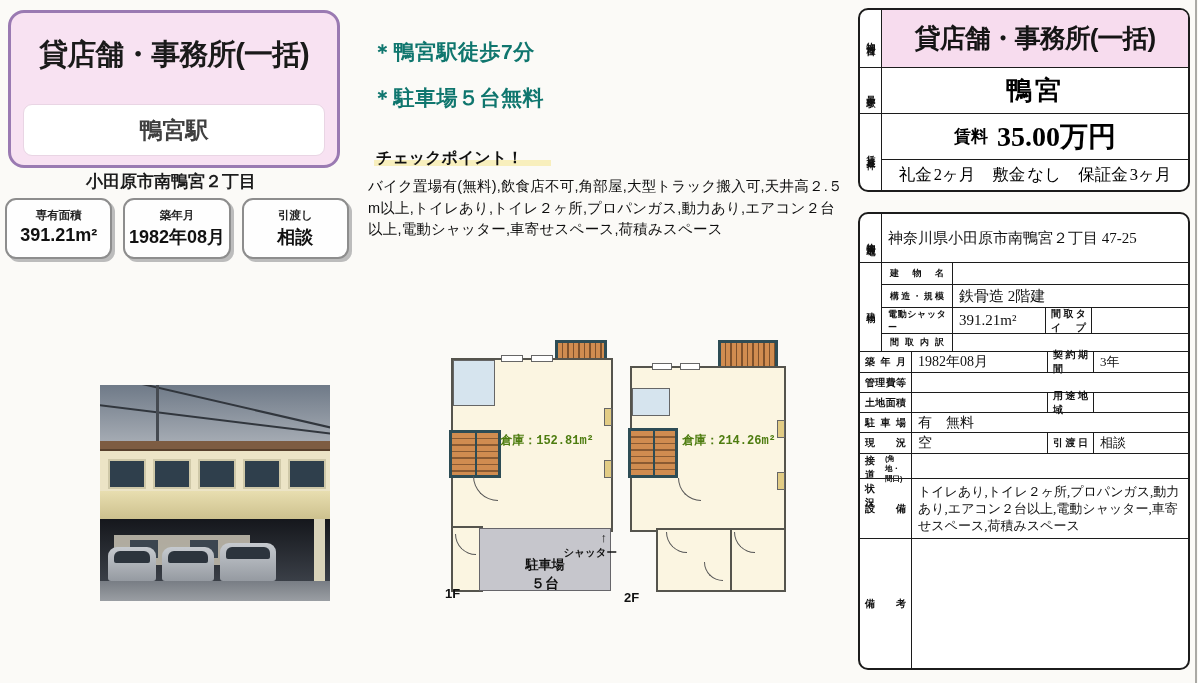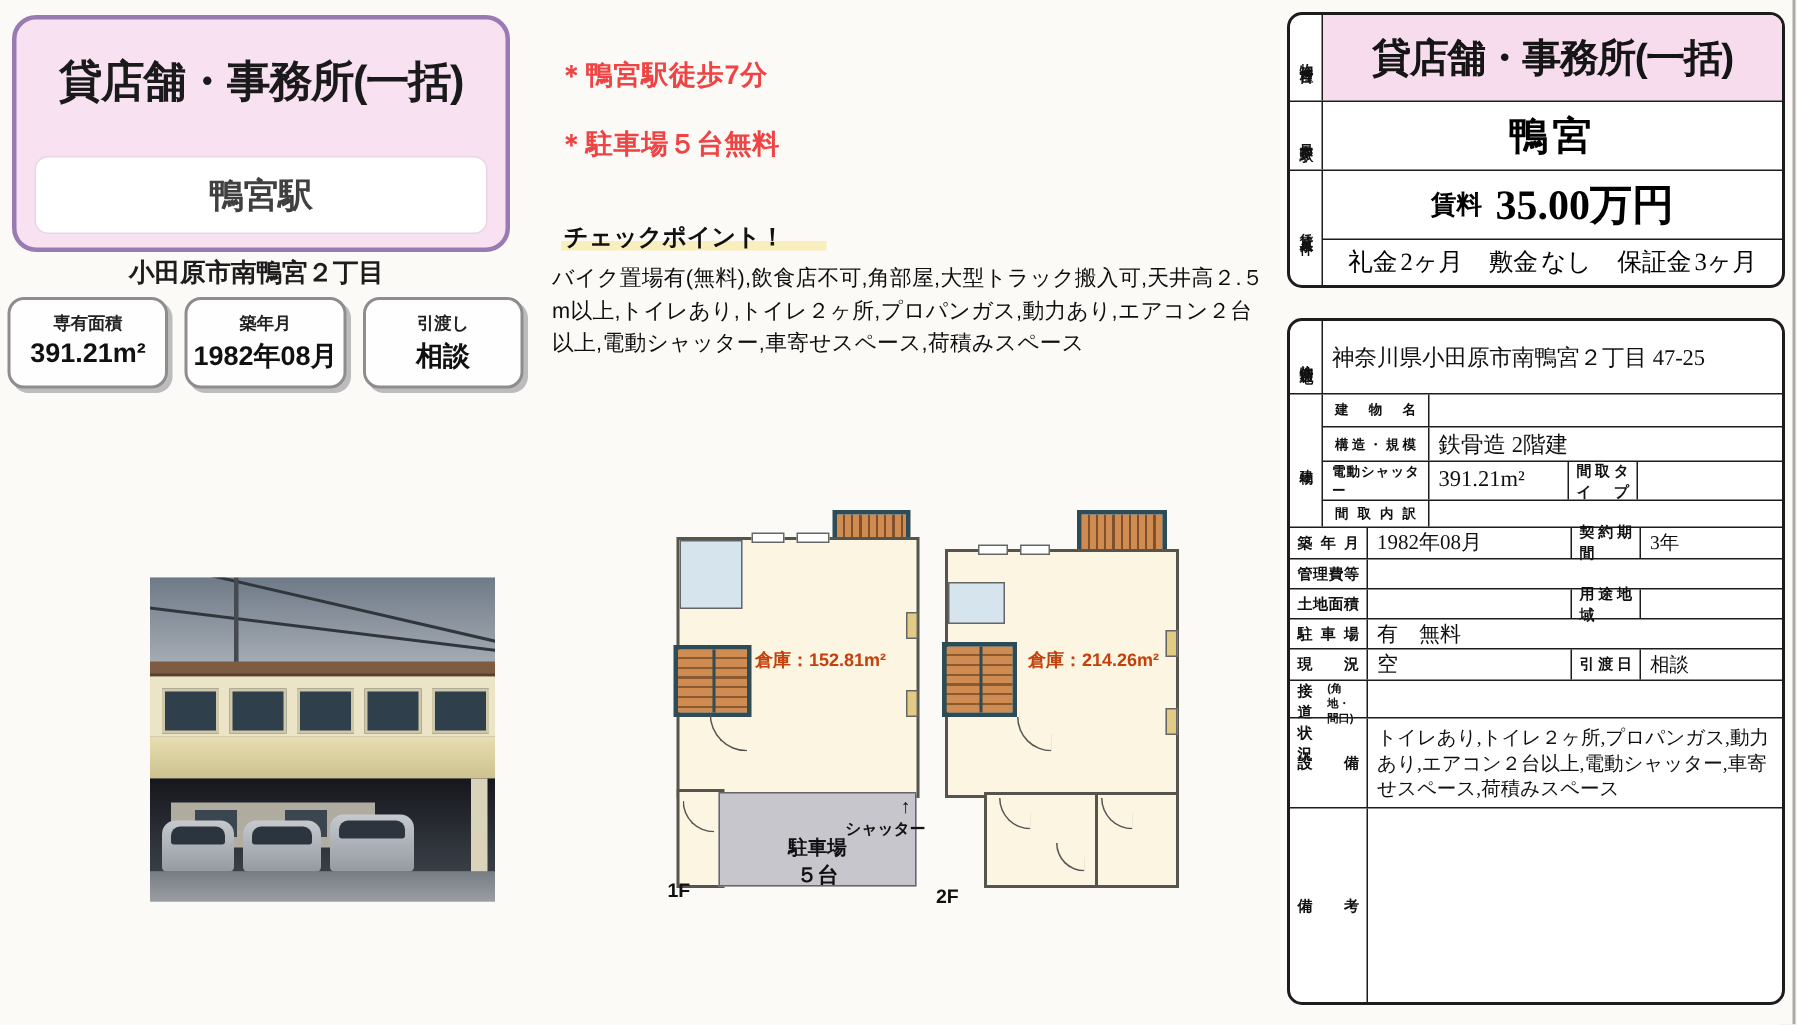--- a/index.html
+++ b/index.html
@@ -35,41 +35,41 @@
   .ph-canopy{position:absolute;left:0;top:134px;right:0;height:62px;background:linear-gradient(180deg,#15171c,#3a3f47);}
   .ph-backwall{position:absolute;left:14px;top:150px;width:136px;height:30px;background:#c9c3b4;opacity:.85;}
   .ph-bw-win{position:absolute;top:155px;width:28px;height:18px;background:#3c4650;}
   .ph-car{position:absolute;top:162px;height:34px;border-radius:9px 9px 3px 3px;
     background:linear-gradient(180deg,#c6cacf,#959aa1);}
   .ph-glass{position:absolute;left:6px;right:6px;top:4px;height:12px;background:#2c343d;border-radius:6px 6px 2px 2px;}
   .ph-pillar{position:absolute;right:5px;top:134px;width:11px;height:62px;background:#d9d3b9;}
   .ph-ground{position:absolute;left:0;top:196px;right:0;height:20px;background:linear-gradient(180deg,#787d84,#9a9ea3);}
 
   
-  .bullet{position:absolute;left:372px;font-size:18px;font-weight:700;color:#ef4444;letter-spacing:.5px;}
+  .bullet{position:absolute;left:372px;font-size:21px;font-weight:700;color:#0f766e;letter-spacing:.5px;}
   .b1{top:38px;} .b2{top:84px;}
   .checkpoint-title{position:absolute;left:374px;top:148px;font-size:16px;font-weight:700;color:#111;}
   .checkpoint-title span{padding:0 28px 0 2px;background:linear-gradient(0deg,#f8efbd 0 6px,transparent 6px);margin-top:31px;}
   .checkpoint-text{position:absolute;left:368px;top:176px;width:478px;font-size:14.5px;font-weight:500;
     color:#0e0e0e;line-height:21.5px;letter-spacing:.2px;}
 
   
   .fp{position:absolute;}
   .fp1{left:443px;top:338px;width:182px;height:262px;}
   .fp2{left:622px;top:336px;width:182px;height:268px;}
   .fp-room{position:absolute;background:#fbf5e1;border:2px solid #55544d;}
   .fp-stair{position:absolute;border:3px solid #2d4c55;}
   .st-v{background:repeating-linear-gradient(90deg,#d08c50 0 4px,#7e512c 4px 5.5px);}
   .st-h{background:repeating-linear-gradient(180deg,#d08c50 0 5px,#8a5a32 5px 6.5px);}
   .fp-stair .mid{position:absolute;left:50%;top:0;width:2px;height:100%;background:#2d4c55;}
   .fp-blue{position:absolute;background:#d6e4ee;border:1px solid #666;}
   .fp-winmark{position:absolute;background:#fff;border:1px solid #666;height:5px;}
   .fp-winside{position:absolute;background:#e2cc85;border:1px solid #666;width:6px;}
   .fp-door{position:absolute;border-left:1.5px solid #555;border-bottom:1.5px solid #555;border-bottom-left-radius:100%;}
-  .fp-label{position:absolute;font-size:12px;font-weight:700;color:#c2410c;text-align:center;}
+  .fp-label{position:absolute;font-size:12px;font-weight:700;color:#4d7c0f;text-align:center;font-family:Liberation Mono, monospace;}
   .fp-parking{position:absolute;background:#c6c6cc;border:1.5px solid #66656a;text-align:center;}
   .fp-park-1{margin-top:27px;font-size:13px;font-weight:700;color:#111;}
   .fp-park-2{margin-top:1px;font-size:14px;font-weight:700;color:#111;}
   .fp-shutter-arrow{position:absolute;font-size:13px;font-weight:700;color:#111;}
   .fp-shutter-label{position:absolute;font-size:10.5px;font-weight:700;color:#111;}
   .fp-floor{position:absolute;left:2px;font-size:13px;font-weight:700;color:#111;}
   .fp-divider{position:absolute;background:#55544d;}
 
   
   .tbl{position:absolute;left:858px;width:332px;border:2px solid #1c1c1c;border-radius:10px;

